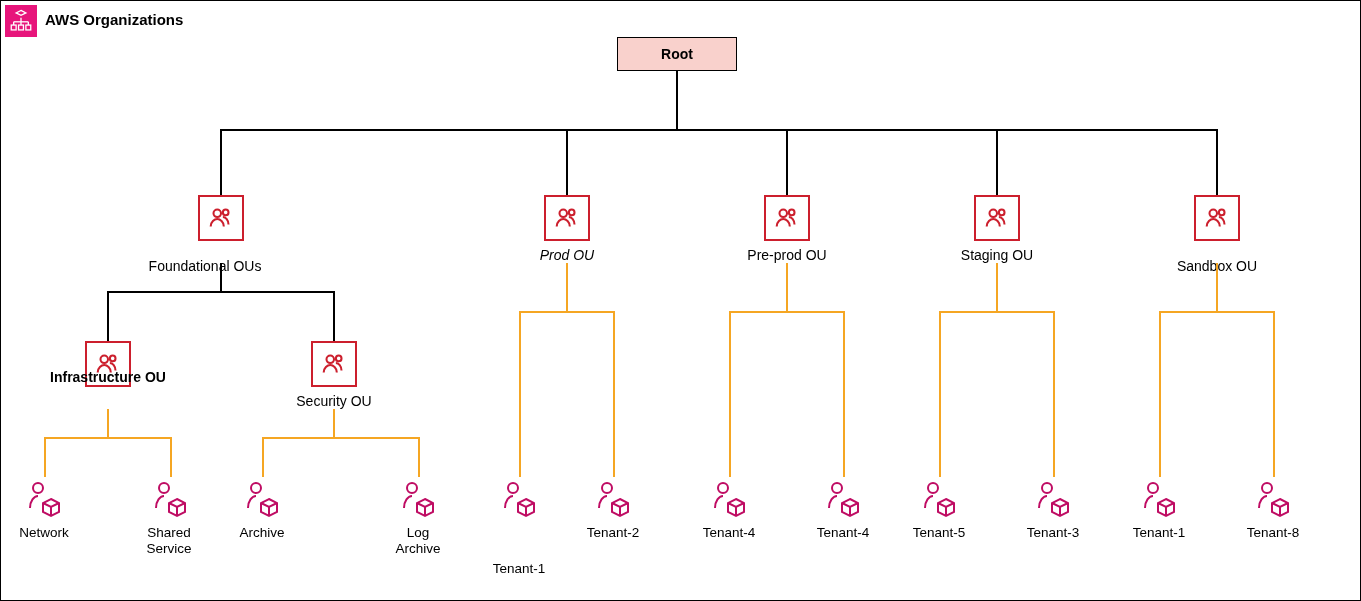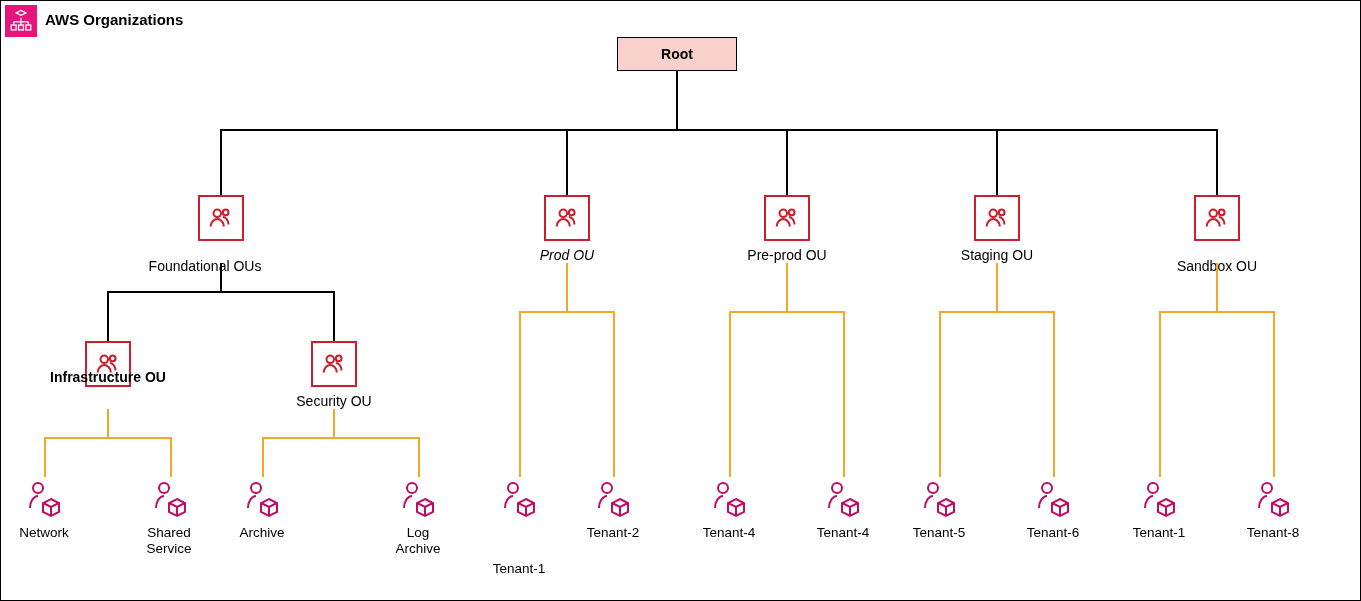--- a/index.html
+++ b/index.html
@@ -329,21 +329,21 @@
 
   <div class="acct" style="left:1031px; top:476px;">
     <svg viewBox="0 0 40 40" width="40" height="40">
       <circle cx="14" cy="10" r="5"></circle>
         <path d="M6 30c0-7 4-12 8-12"></path>
       <polygon points="27,21 35,25 35,34 27,38 19,34 19,25"></polygon>
       <polyline points="19,25 27,29 35,25"></polyline>
         <line x1="27" y1="29" x2="27" y2="38"></line>
     </svg>
   </div>
-  <div class="acct-label" style="left:1002px; top:524px;">Tenant-6</div>
+  <div class="acct-label" style="left:1002px; top:524px;">Tenant-3</div>
 
   <div class="acct" style="left:1137px; top:476px;">
     <svg viewBox="0 0 40 40" width="40" height="40">
       <circle cx="14" cy="10" r="5"></circle>
         <path d="M6 30c0-7 4-12 8-12"></path>
       <polygon points="27,21 35,25 35,34 27,38 19,34 19,25"></polygon>
       <polyline points="19,25 27,29 35,25"></polyline>
         <line x1="27" y1="29" x2="27" y2="38"></line>
     </svg>
   </div>

